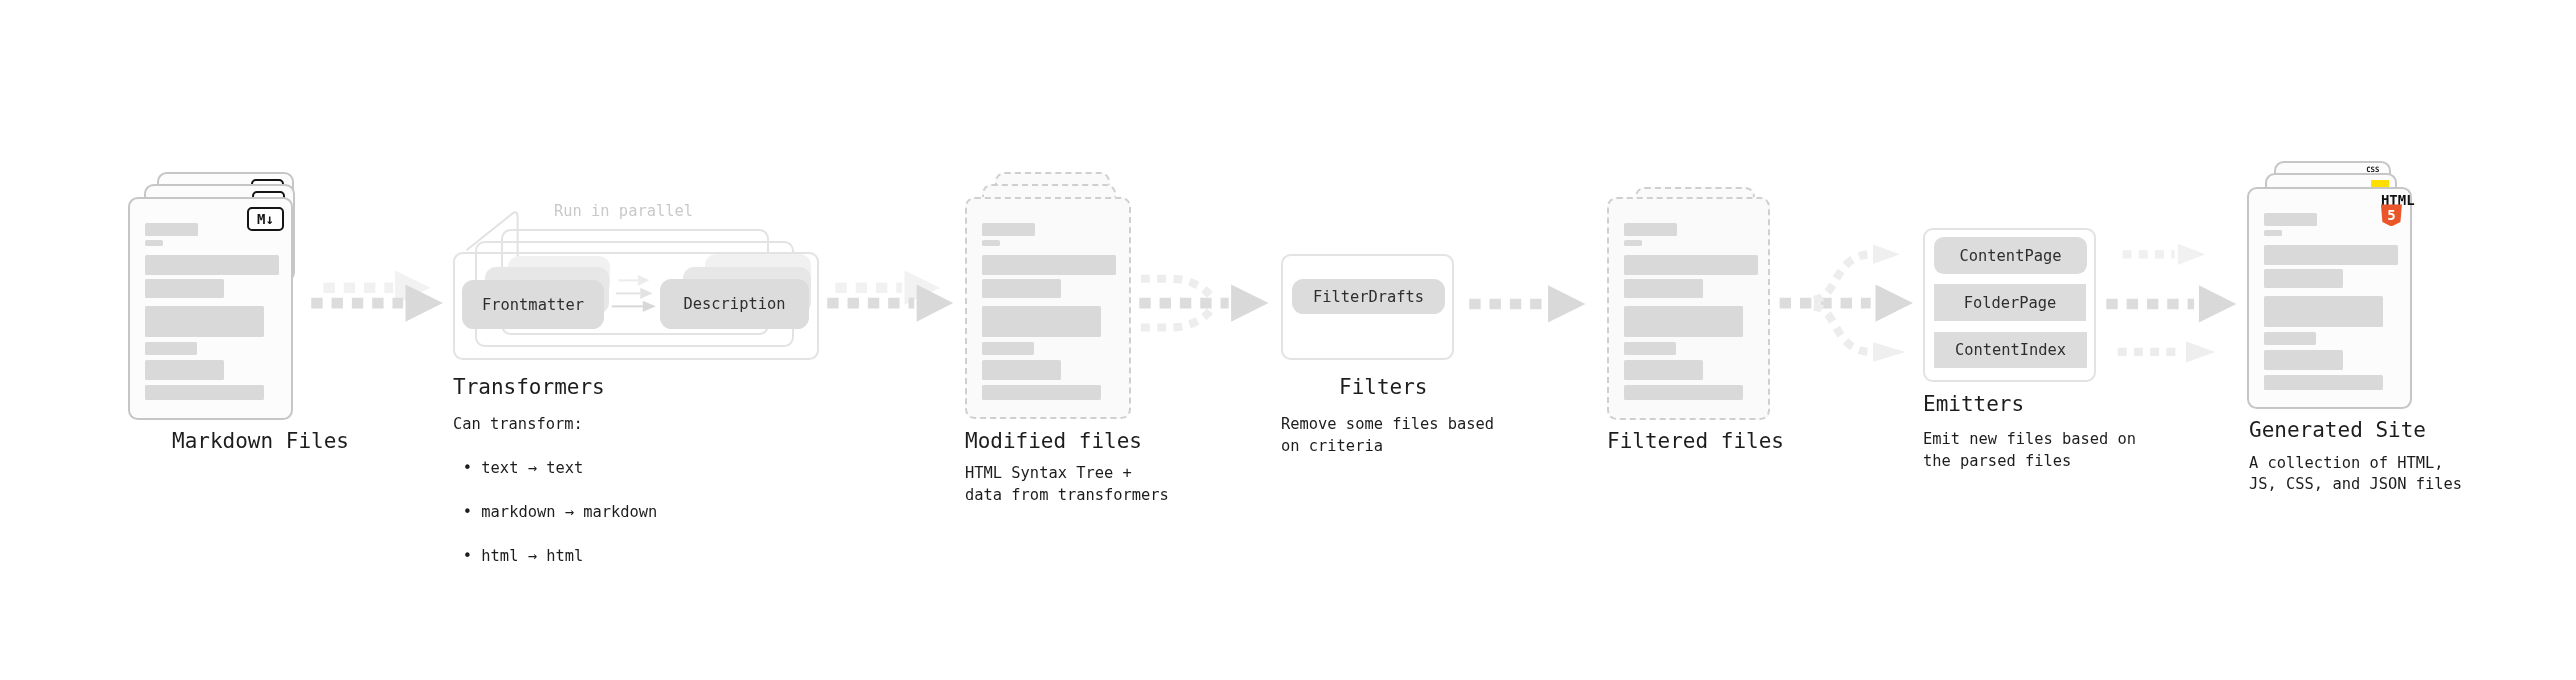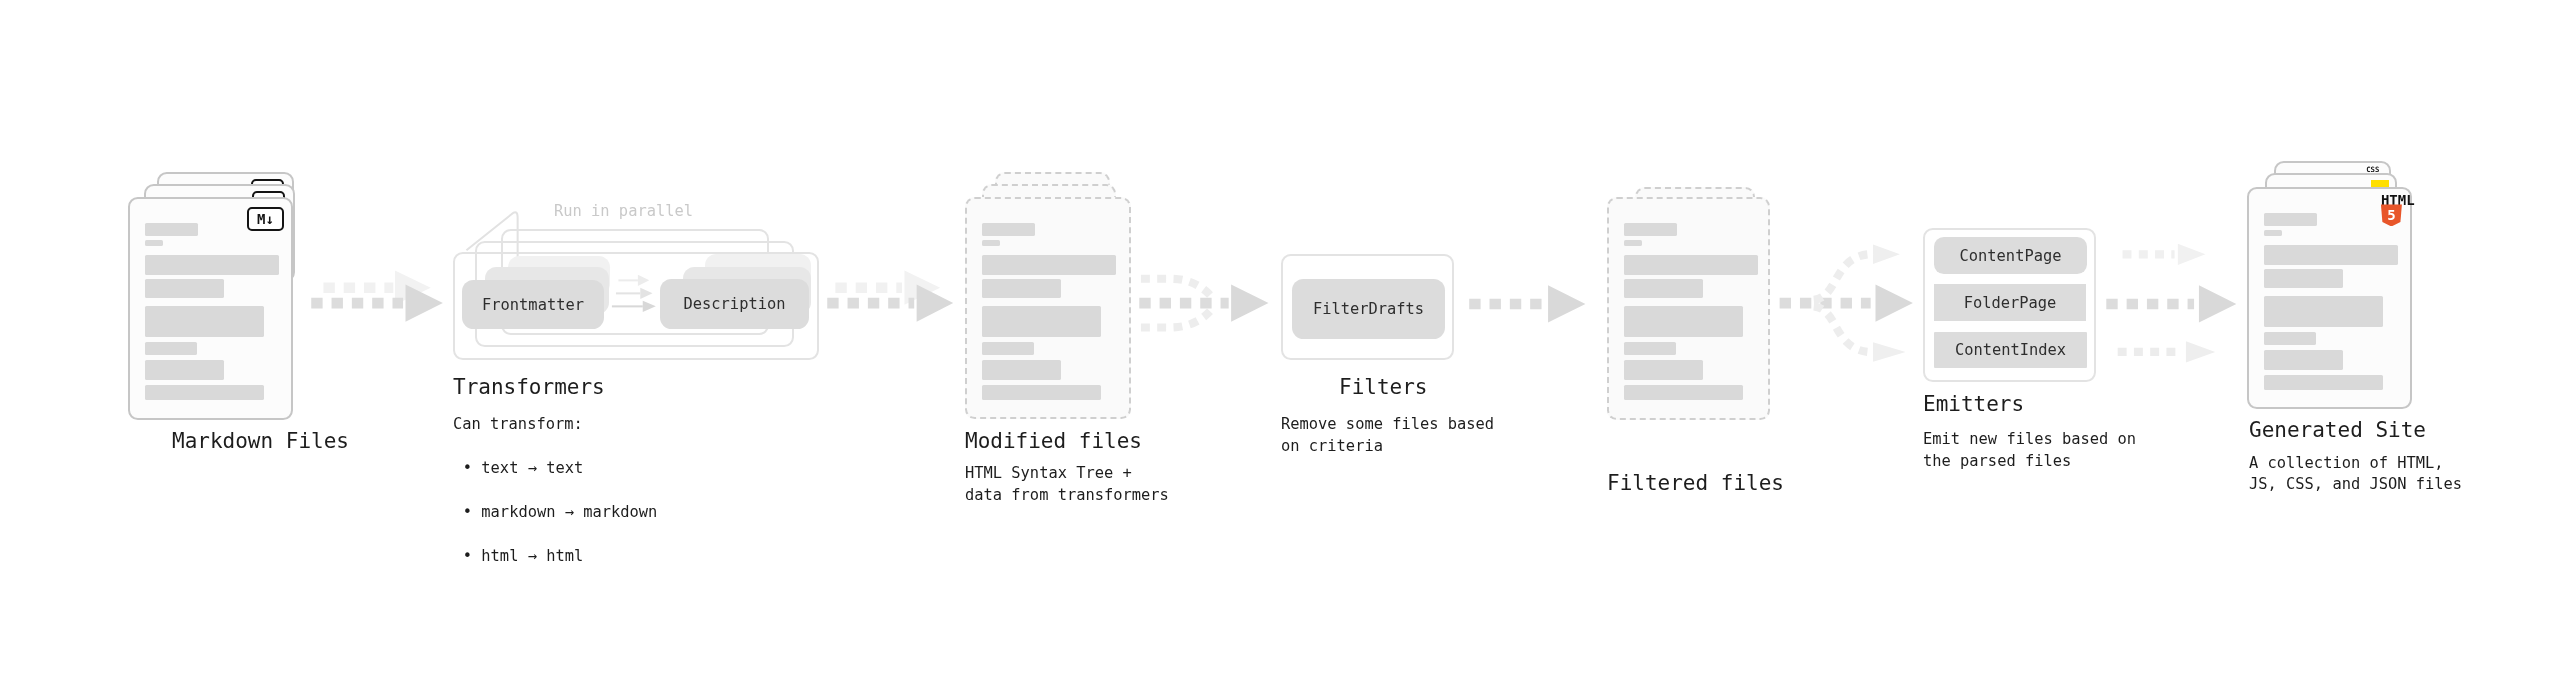--- a/index.html
+++ b/index.html
@@ -163,38 +163,38 @@
         <div class="doc-bar" style="width: 119px; height: 31px; margin-top: 7.3px;"></div>
         <div class="doc-bar" style="width: 52px; height: 13px; margin-top: 5.7px;"></div>
         <div class="doc-bar" style="width: 79px; height: 20.3px; margin-top: 4.9px;"></div>
         <div class="doc-bar" style="width: 119px; height: 14.6px; margin-top: 4.9px;"></div>
       </div>
   </div>
   <div class="heading" style="left:965px;top:430px;">Modified files</div>
   <div class="subtext" style="left:965px;top:462px;"><span>HTML Syntax Tree +</span><br><span>data from transformers</span></div>
 
   <div class="container-box" style="left:1281px;top:254px;width:173px;height:106px;"></div>
-  <div class="pill" style="left:1292px;top:279px;width:153px;height:60px;">FilterDrafts</div>
+  <div class="pill" style="left:1292px;top:279px;width:153px;height:35px;">FilterDrafts</div>
   <div class="heading" style="left:1339px;top:376px;">Filters</div>
   <div class="subtext" style="left:1281px;top:413px;"><span>Remove some files based</span><br><span>on criteria</span></div>
 
   <div class="card dashed" style="left:1635px;top:187px;width:120px;height:89px;"></div>
   <div class="card dashed" style="left:1607px;top:197px;width:163px;height:223px;">
     <div class="doc-bars">
         <div class="doc-bar" style="width: 53px; height: 12.2px; margin-top: 0px;"></div>
         <div class="doc-bar" style="width: 18.7px; height: 5.7px; margin-top: 4.9px;"></div>
         <div class="doc-bar" style="width: 134px; height: 19.5px; margin-top: 9px;"></div>
         <div class="doc-bar" style="width: 79px; height: 19.5px; margin-top: 4.1px;"></div>
         <div class="doc-bar" style="width: 119px; height: 31px; margin-top: 7.3px;"></div>
         <div class="doc-bar" style="width: 52px; height: 13px; margin-top: 5.7px;"></div>
         <div class="doc-bar" style="width: 79px; height: 20.3px; margin-top: 4.9px;"></div>
         <div class="doc-bar" style="width: 119px; height: 14.6px; margin-top: 4.9px;"></div>
       </div>
   </div>
-  <div class="heading" style="left:1607px;top:430px;margin-top:42px;">Filtered files</div>
+  <div class="heading" style="left:1607px;top:430px;">Filtered files</div>
 
   <div class="container-box" style="left:1923px;top:228px;width:173px;height:154px;"></div>
   <div class="pill" style="left:1934px;top:237px;width:153px;height:37px;border-radius:9.8px;">ContentPage</div>
   <div class="pill" style="left:1934px;top:284px;width:152px;height:37px;border-radius:0;">FolderPage</div>
   <div class="pill" style="left:1934px;top:332px;width:153px;height:36px;border-radius:1px;">ContentIndex</div>
   <div class="heading" style="left:1923px;top:393px;">Emitters</div>
   <div class="subtext" style="left:1923px;top:428px;"><span>Emit new files based on</span><br><span>the parsed files</span></div>
 
   <div class="card solid" style="left:2274px;top:161px;width:117px;height:91px;">
     <div class="css-badge">

